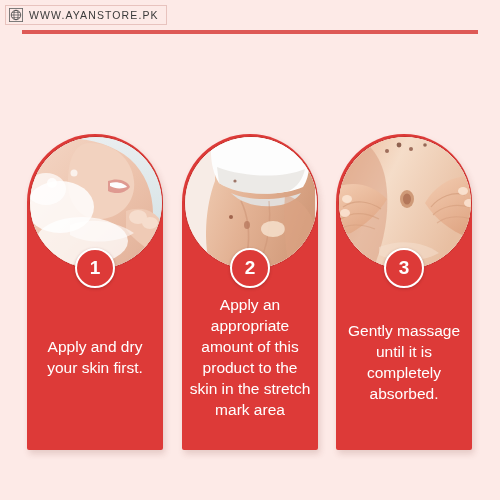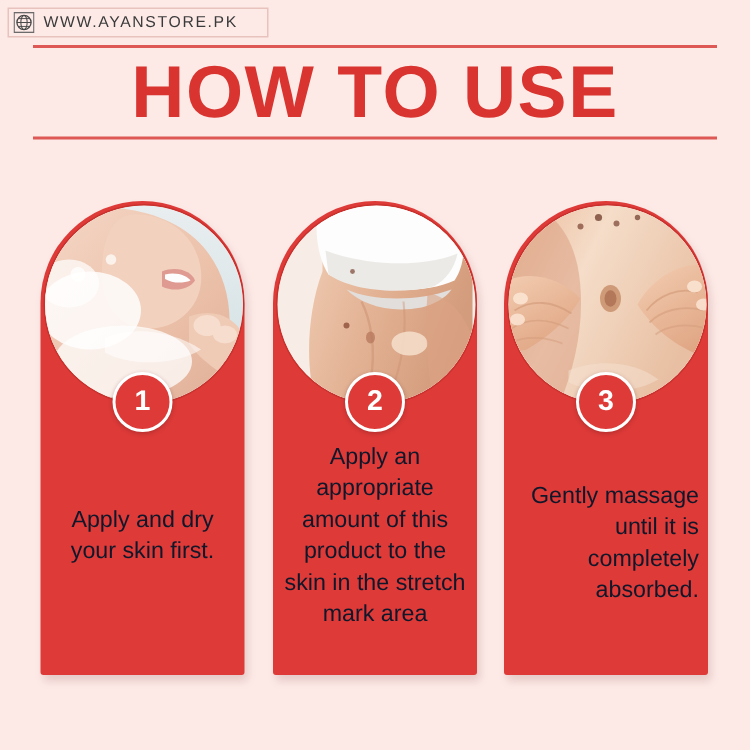--- a/index.html
+++ b/index.html
@@ -6,21 +6,21 @@
   body{
     width:500px;height:500px;overflow:hidden;
     background:#fdeae7;
     font-family:"Liberation Sans", sans-serif;
     position:relative;
   }
   
   .watermark{
     position:absolute;left:5px;top:5px;
     display:flex;align-items:center;gap:6px;
-    padding:2px 19px 2px 3px;
+    padding:2px 7px 2px 3px;
     border:1px solid #e8c3be;
     background:rgba(253,234,231,.6);
   }
   .globe-icon{width:14px;height:14px;display:block;}
   .watermark-text{
     font-size:10.5px;letter-spacing:1.1px;color:#3a3a3a;
     font-family:"Liberation Sans", sans-serif;white-space:nowrap;
   }
   
   .title-block{position:absolute;left:22px;right:22px;top:30px;}
@@ -58,48 +58,47 @@
     position:absolute;left:50%;transform:translateX(-50%);
     top:114px;width:36px;height:36px;border-radius:50%;
     background:#dd3a38;border:2px solid #ffffff;
     color:#fff;font-size:19px;font-weight:bold;
     display:flex;align-items:center;justify-content:center;
     box-shadow:0 1px 3px rgba(100,30,28,.35);
     font-family:"Liberation Sans", sans-serif;
   }
   .card-text{
     position:absolute;left:6px;right:6px;
-    color:#0f172a;text-align:center;
+    color:#ffffff;text-align:center;
     font-size:15.5px;line-height:21px;
     font-family:"Liberation Sans", sans-serif;
   }
   .c1 .card-text{top:202px;}
   .c2 .card-text{top:160px;}
-  .c3 .card-text{top:186px;text-align:right;}
+  .c3 .card-text{top:186px;}
 </style>
 </head>
 <body>
 
 <div class="watermark">
   <span class="globe-icon">
     <svg viewBox="0 0 16 16" xmlns="http://www.w3.org/2000/svg">
       <rect x="0.5" y="0.5" width="15" height="15" fill="none" stroke="#6b6b6b" stroke-width="1"></rect>
       <circle cx="8" cy="8" r="5.4" fill="none" stroke="#4a4a4a" stroke-width="1"></circle>
       <ellipse cx="8" cy="8" rx="2.4" ry="5.4" fill="none" stroke="#4a4a4a" stroke-width="0.8"></ellipse>
       <line x1="2.6" y1="8" x2="13.4" y2="8" stroke="#4a4a4a" stroke-width="0.8"></line>
       <line x1="3.6" y1="5" x2="12.4" y2="5" stroke="#4a4a4a" stroke-width="0.7"></line>
       <line x1="3.6" y1="11" x2="12.4" y2="11" stroke="#4a4a4a" stroke-width="0.7"></line>
     </svg>
   </span>
   <span class="watermark-text">WWW.AYANSTORE.PK</span>
 </div>
 
 <div class="title-block">
   <div class="rule top"></div>
-  <div class="title">HOW TO USE</div>
   <div class="rule bottom"></div>
 </div>
 
 <div class="cards">
 
   <div class="card c1">
     <div class="photo">
       <svg viewBox="0 0 132 132" xmlns="http://www.w3.org/2000/svg">
         <defs>
           <clipPath id="cl1">

